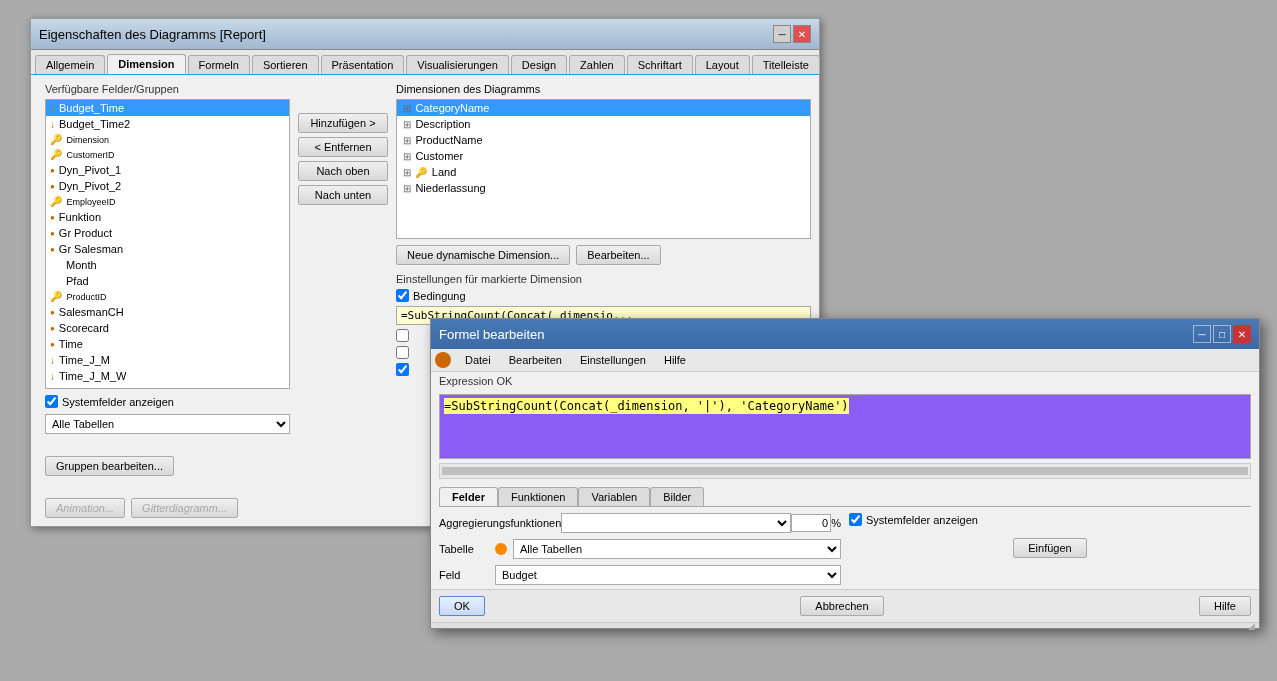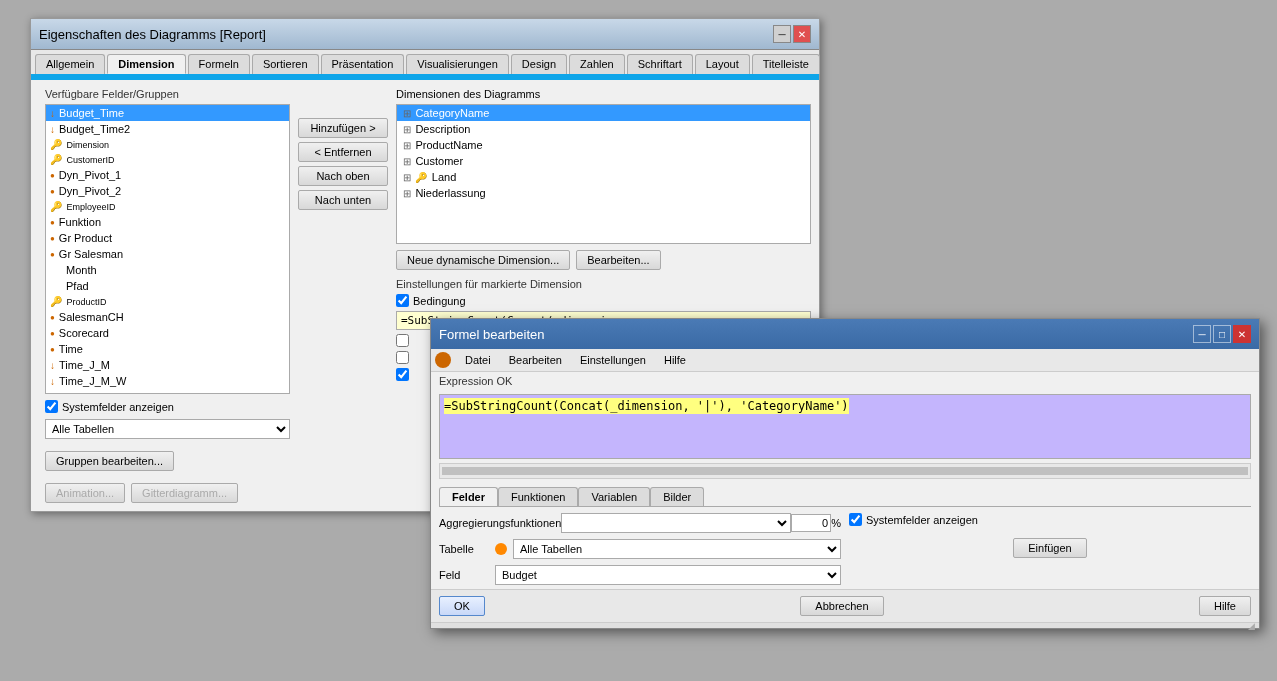--- a/index.html
+++ b/index.html
@@ -55,23 +55,24 @@
 
     .title-btn.close-btn {
       background: #e05050;
       color: white;
     }
 
     
     .tabs-bar {
       display: flex;
       background: #e8e8e8;
-      border-bottom: 6px solid #0ea5e9;
+      border-bottom: 1px solid #0ea5e9;
       padding: 4px 4px 0 4px;
       gap: 2px;
+      align-items: center;
     }
 
     .tab {
       padding: 3px 10px;
       border: 1px solid #aaa;
       border-bottom: none;
       background: #dcdcdc;
       cursor: pointer;
       font-size: 11px;
       border-radius: 3px 3px 0 0;
@@ -165,35 +166,36 @@
       width: 100%;
       padding: 2px;
       font-size: 11px;
       border: 1px solid #aaa;
       background: white;
     }
 
     .button-row {
       display: flex;
       gap: 6px;
-      margin-top: 12px;
+      margin-top: 22px;
     }
 
     .btn {
       padding: 3px 10px;
       font-size: 11px;
       border: 1px solid #aaa;
       background: linear-gradient(to bottom, #f0f0f0, #d8d8d8);
       cursor: pointer;
       border-radius: 2px;
     }
 
     .btn:disabled {
       color: #aaa;
       cursor: default;
+      font-style: italic;
     }
 
     
     .middle-buttons {
       display: flex;
       flex-direction: column;
       gap: 4px;
       padding-top: 30px;
       align-items: center;
     }
@@ -349,21 +351,21 @@
 
     .formula-status {
       padding: 3px 8px;
       font-size: 11px;
       color: #333;
     }
 
     .formula-editor-area {
       margin: 4px 8px;
       border: 1px solid #aaa;
-      background: #c4b5fd;
+      background: #8b5cf6;
       height: 65px;
       overflow-y: auto;
       padding: 4px;
       font-family: monospace;
       font-size: 12px;
       position: relative;
     }
 
     .formula-text-highlight {
       background: #ffff80;

